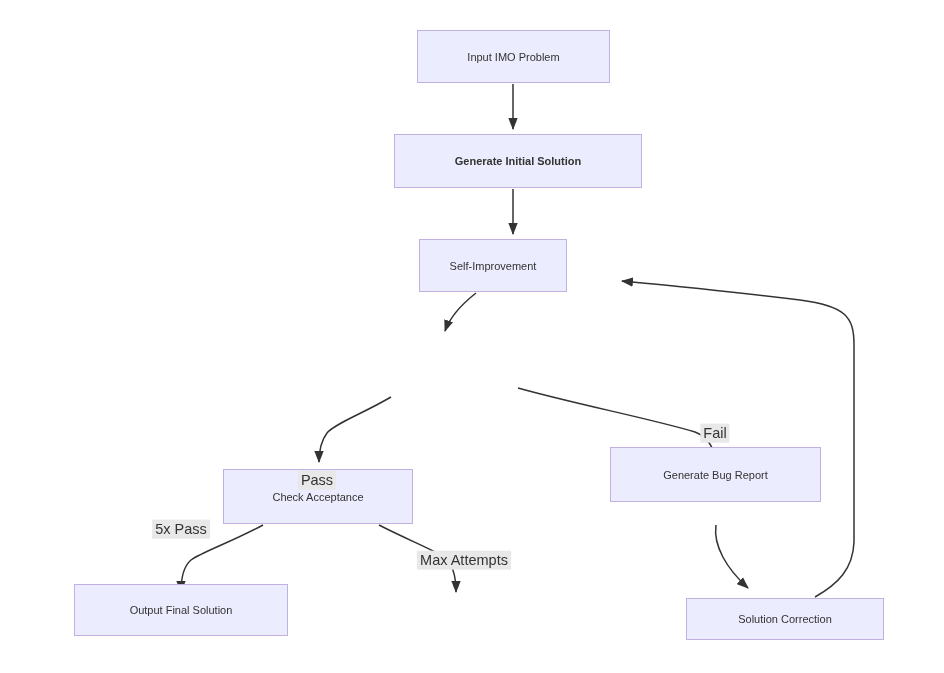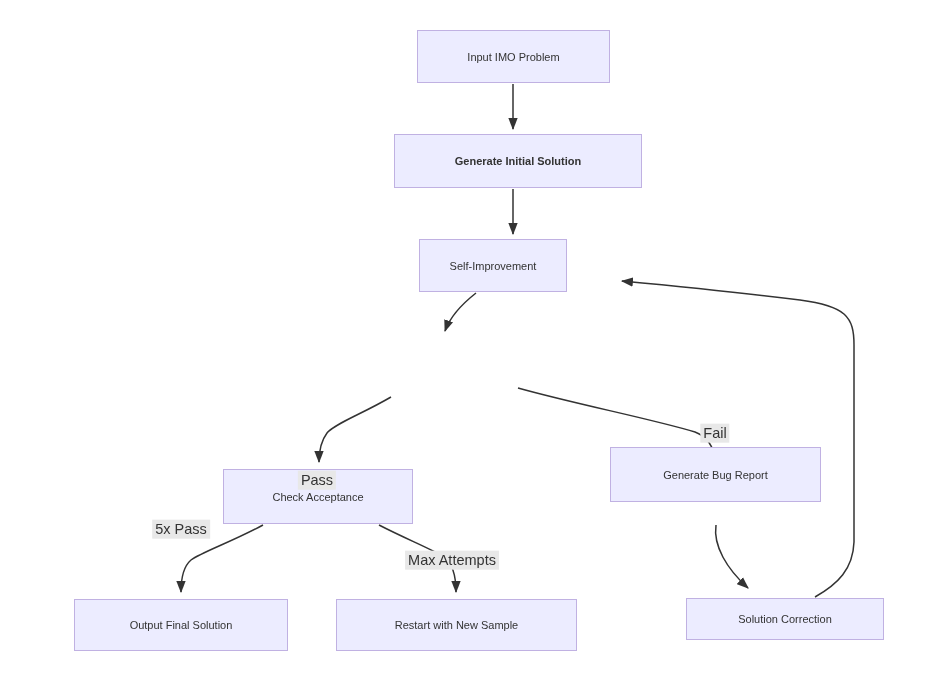--- a/index.html
+++ b/index.html
@@ -73,33 +73,30 @@
 
 
   <div class="node" style="left:223px;top:469px;width:190px;height:55px;text-align:right;">
     <span>Check Acceptance</span>
   </div>
 
   <div class="node" style="left:610px;top:447px;width:211px;height:55px;">
     <span>Generate Bug Report</span>
   </div>
 
-  <div class="node" style="left:74px;top:599px;width:214px;height:52px;">
+  <div class="node" style="left:74px;top:584px;width:214px;height:52px;">
     <span>Output Final Solution</span>
   </div>
 
-  <div class="node" style="left:336px;top:599px;width:241px;height:52px;">
-    <span>Restart with New Sample</span>
-  </div>
 
   <div class="node" style="left:686px;top:598px;width:198px;height:42px;">
     <span>Solution Correction</span>
   </div>
 
   <div class="edge-label" style="left:317px;top:452px;margin-top:28px;">Pass</div>
 
   <div class="edge-label" style="left:715px;top:433px;">Fail</div>
 
   <div class="edge-label" style="left:181px;top:529px;">5x Pass</div>
 
-  <div class="edge-label" style="left:452px;top:560px;">Max Attempts</div>
+  <div class="edge-label" style="left:464px;top:560px;">Max Attempts</div>
 
 </div>
 
 </body></html>

